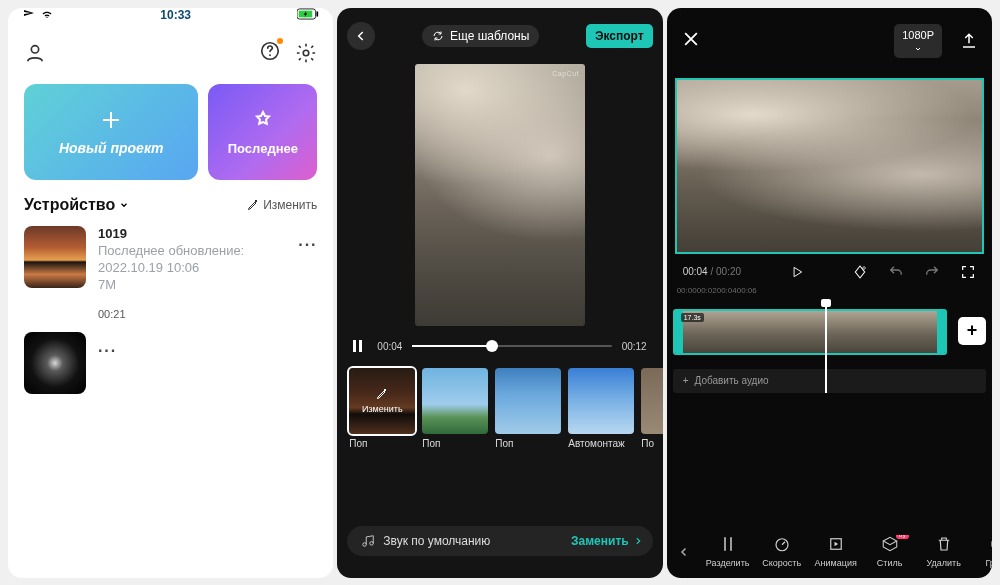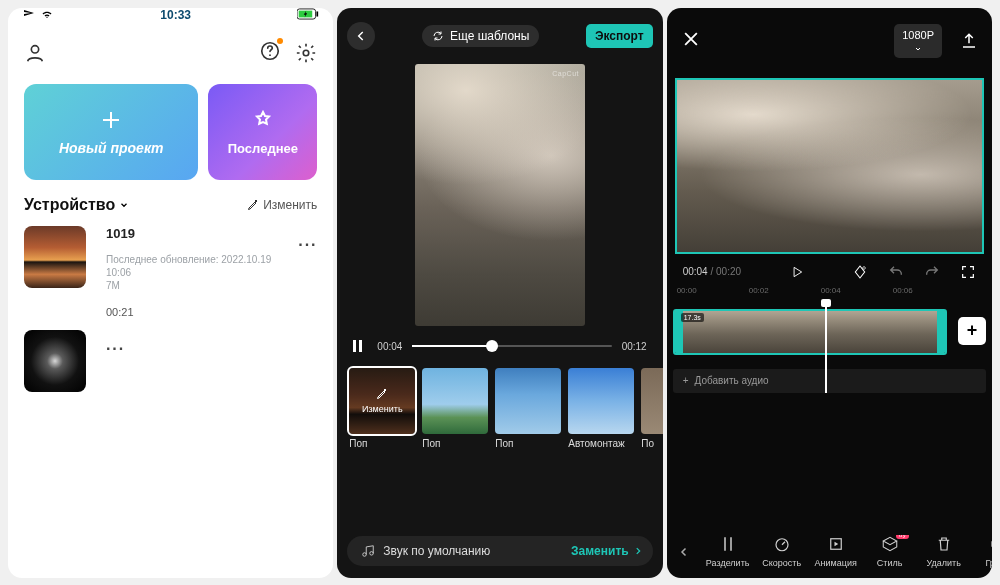--- a/index.html
+++ b/index.html
@@ -20,27 +20,27 @@
   .cards { display:flex; gap:10px; padding:10px 16px 12px; }
   .card { border-radius:12px; color:#fff; display:flex; flex-direction:column; align-items:center; justify-content:center; gap:8px; font-weight:600; }
   .card-new { flex:1.6; height:96px; background:linear-gradient(135deg,#5fd1d6,#58a6f2); font-size:14px;font-style:italic; }
   .card-auto { flex:1; height:96px; background:linear-gradient(135deg,#7a5af5,#b06bf0 60%,#dd5fcd); font-size:13px; }
   .plus-ic, .wand-ic { width:24px; height:24px; stroke:#fff; stroke-width:2; fill:none; }
 
   .sect { display:flex; align-items:center; justify-content:space-between; padding:4px 16px 6px; }
   .sect h2 { font-size:16px; font-weight:800; color:#111; display:flex; align-items:center; gap:4px;}
   .edit { font-size:12px; color:#555; display:flex; align-items:center; gap:4px; }
 
-  .proj { display:flex; gap:20px; padding:6px 16px; align-items:flex-start; }
+  .proj { display:flex; gap:12px; padding:6px 16px; align-items:flex-start; }
   .thumb { width:62px; height:62px; border-radius:8px; background:#222; flex-shrink:0; overflow:hidden; }
   .t-sunset { background:linear-gradient(180deg,#6b3a28 0%,#b55d33 35%,#e8a04f 55%,#1a1410 58%,#c97a44 78%,#3a2418 100%); }
   .t-tunnel { background:radial-gradient(circle at 50% 50%,#d8d8d8 0%,#5a5a5a 18%,#111 55%,#000 100%);}
   .pinfo { flex:1; }
   .pname { font-size:13px; font-weight:700; color:#222; }
-  .psub  { font-size:10px; color:#9ca1a6; margin-top:12px; line-height:1.3; }
+  .psub  { font-size:13px; color:#9ca1a6; margin-top:2px; line-height:1.3; }
   .pdur  { font-size:11px; color:#555; margin-top:14px; }
   .dots  { color:#444; font-size:16px; font-weight:900; letter-spacing:1px; padding-top:10px; }
 
   
   .s2 { background:#141414; color:#fff; }
   .top2 { display:flex; align-items:center; justify-content:space-between; padding:14px 10px 8px; }
   .backbtn { width:28px; height:28px; border-radius:50%; background:#2d2d2d; display:flex; align-items:center; justify-content:center; }
   .more-tpl { background:#2d2d2d; border-radius:14px; display:flex; align-items:center; gap:6px; padding:4px 10px; font-size:12px; }
   .exportbtn { background:#1ec6b6; color:#0d0d0d; font-size:12px; font-weight:600; border-radius:5px; padding:5px 9px; }
   .preview { margin:6px auto 0; width:170px; height:262px; border-radius:3px; overflow:hidden; position:relative;
@@ -61,21 +61,21 @@
   .tpl { width:66px; flex-shrink:0; }
   .tpl-th { width:66px; height:66px; border-radius:4px; position:relative; overflow:hidden; }
   .tpl.sel .tpl-th { outline:2px solid #fff; }
   .tpl-th.sun { background:linear-gradient(180deg,#3c2a1e,#72402a 40%,#9b5a34 60%,#1b1410 70%,#7a4a2d 100%);}
   .tpl-th.sky1 { background:linear-gradient(180deg,#6fb3e0 0%,#9fcdec 55%,#5b9256 75%,#2f6a3b 100%);}
   .tpl-th.sky2 { background:linear-gradient(180deg,#3f7fbf 0%,#6aa8dd 40%,#a1cbe9 100%);}
   .tpl-th.sky3 { background:linear-gradient(180deg,#3a7fd5 0%,#7ab2e6 50%,#b8d7ef 100%);}
   .tpl-th.sky4 { background:linear-gradient(180deg,#7b6a58,#9a8975);}
   .editchip { position:absolute; inset:0; display:flex; flex-direction:column; align-items:center; justify-content:center; gap:4px; background:rgba(0,0,0,.35); font-size:9px; color:#fff;}
   .tpl-lbl { font-size:10px; color:#dcdcdc; margin-top:4px; white-space:nowrap; overflow:hidden; text-overflow:ellipsis;}
-  .audio-bar { margin:12px 10px 12px; background:#242424; border-radius:22px; display:flex; align-items:center; padding:8px 10px 8px 14px; gap:10px; }
+  .audio-bar { margin:12px 10px 22px; background:#242424; border-radius:22px; display:flex; align-items:center; padding:8px 10px 8px 14px; gap:10px; }
   .audio-lbl { flex:1; font-size:12px; color:#dddddd; display:flex; align-items:center; gap:8px;}
   .replace { font-size:12px; color:#1ec6b6; font-weight:600; display:flex; align-items:center; gap:4px;}
 
   
   .s3 { background:#0a0a0a; color:#fff; }
   .top3 { display:flex; align-items:center; justify-content:space-between; padding:16px 14px 8px; }
   .xbtn svg{ width:20px; height:20px; }
   .r3 { display:flex; align-items:center; gap:18px; }
   .respill { background:#2b2b2b; border-radius:5px; font-size:11px; padding:5px 8px; display:flex; align-items:center; gap:4px;flex-direction:column;}
   .viewport { margin:14px 10px 4px; aspect-ratio:16/9; outline:2px solid #1ec6b6; position:relative;
@@ -84,21 +84,21 @@
       radial-gradient(ellipse 120% 55% at 80% 55%, rgba(210,200,188,.85), rgba(210,200,188,0) 60%),
       linear-gradient(180deg,#a59c8e 0%,#847b6d 35%,#635b4f 65%,#443f37 100%);
   }
   .vp-handle { position:absolute; width:10px; height:2px; background:#1ec6b6;}
   .vp-handle.v { width:2px; height:10px;}
   .pc { display:flex; align-items:center; justify-content:space-between; padding:8px 16px 4px; }
   .tc { font-size:10px; color:#cfcfcf; }
   .tc .tot{ color:#777; }
   .pc-ic { display:flex; gap:20px; align-items:center; }
   .pc-ic svg{ width:16px; height:16px; }
-  .ruler { display:flex; font-size:8px; color:#6a6a6a; padding:2px 10px 0; gap:52px; white-space:nowrap; overflow:hidden;}
+  .ruler { display:flex; font-size:8px; color:#6a6a6a; padding:2px 10px 0; white-space:nowrap; overflow:hidden;}
   .timeline { position:relative; height:60px; margin:8px 0 0; }
   .clip { position:absolute; left:6px; top:6px; height:46px; width:274px; border:2px solid #1ec6b6; border-radius:3px; display:flex; overflow:hidden; background:#2a2620;}
   .clip .fr { flex:1; background:linear-gradient(180deg,#b0a593,#6d6558 55%,#4a443b 100%);}
   .clip::before{content:""; position:absolute; left:-2px; top:-2px; bottom:-2px; width:10px; background:#1ec6b6; border-radius:3px 0 0 3px;}
   .clip::after {content:""; position:absolute; right:-2px; top:-2px; bottom:-2px; width:10px; background:#1ec6b6; border-radius:0 3px 3px 0;}
   .clip-dur { position:absolute; left:6px; top:2px; font-size:7px; background:rgba(0,0,0,.6); color:#fff; padding:1px 3px; border-radius:2px;}
   .playhead { position:absolute; top:0; bottom:-30px; left:158px; width:2px; background:#fff;}
   .playhead::before{content:"";position:absolute;top:-4px;left:-4px;width:10px;height:8px;background:#fff;border-radius:2px;}
   .addbtn { position:absolute; right:6px; top:14px; width:28px; height:28px; background:#fff; color:#000; border-radius:5px; display:flex; align-items:center; justify-content:center; font-size:18px; font-weight:700;}
   .addaudio { margin:6px 6px 0; height:24px; background:#1b1b1b; border-radius:3px; font-size:10px; color:#9a9a9a; display:flex; align-items:center; padding-left:10px; gap:6px;}

